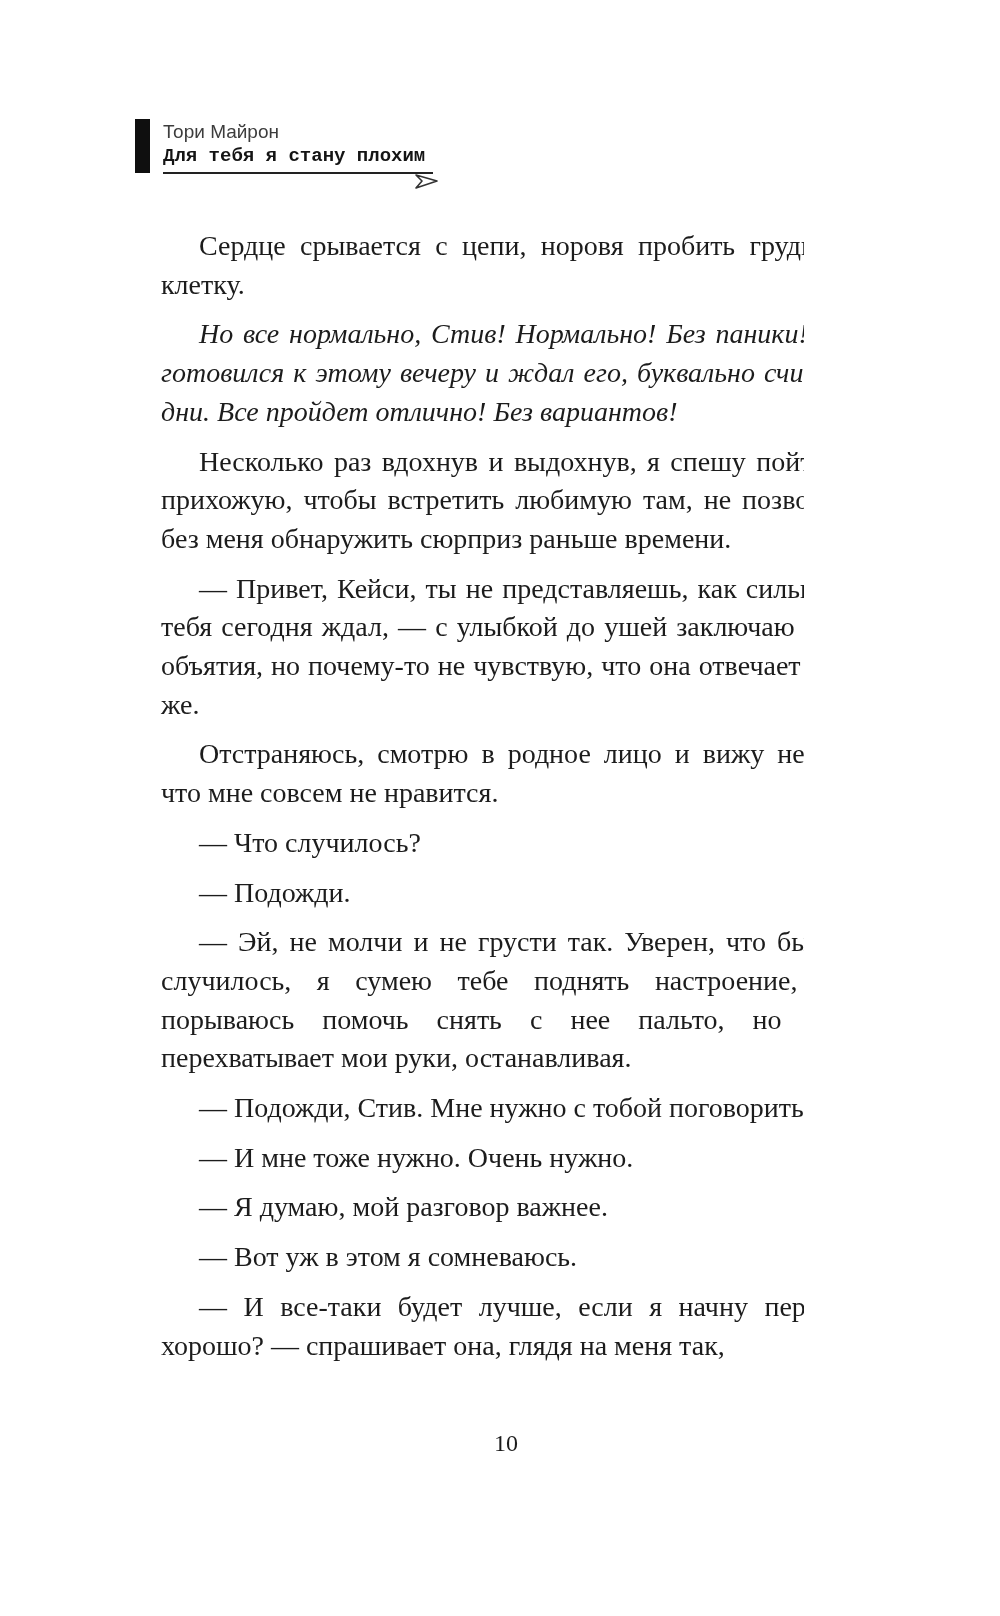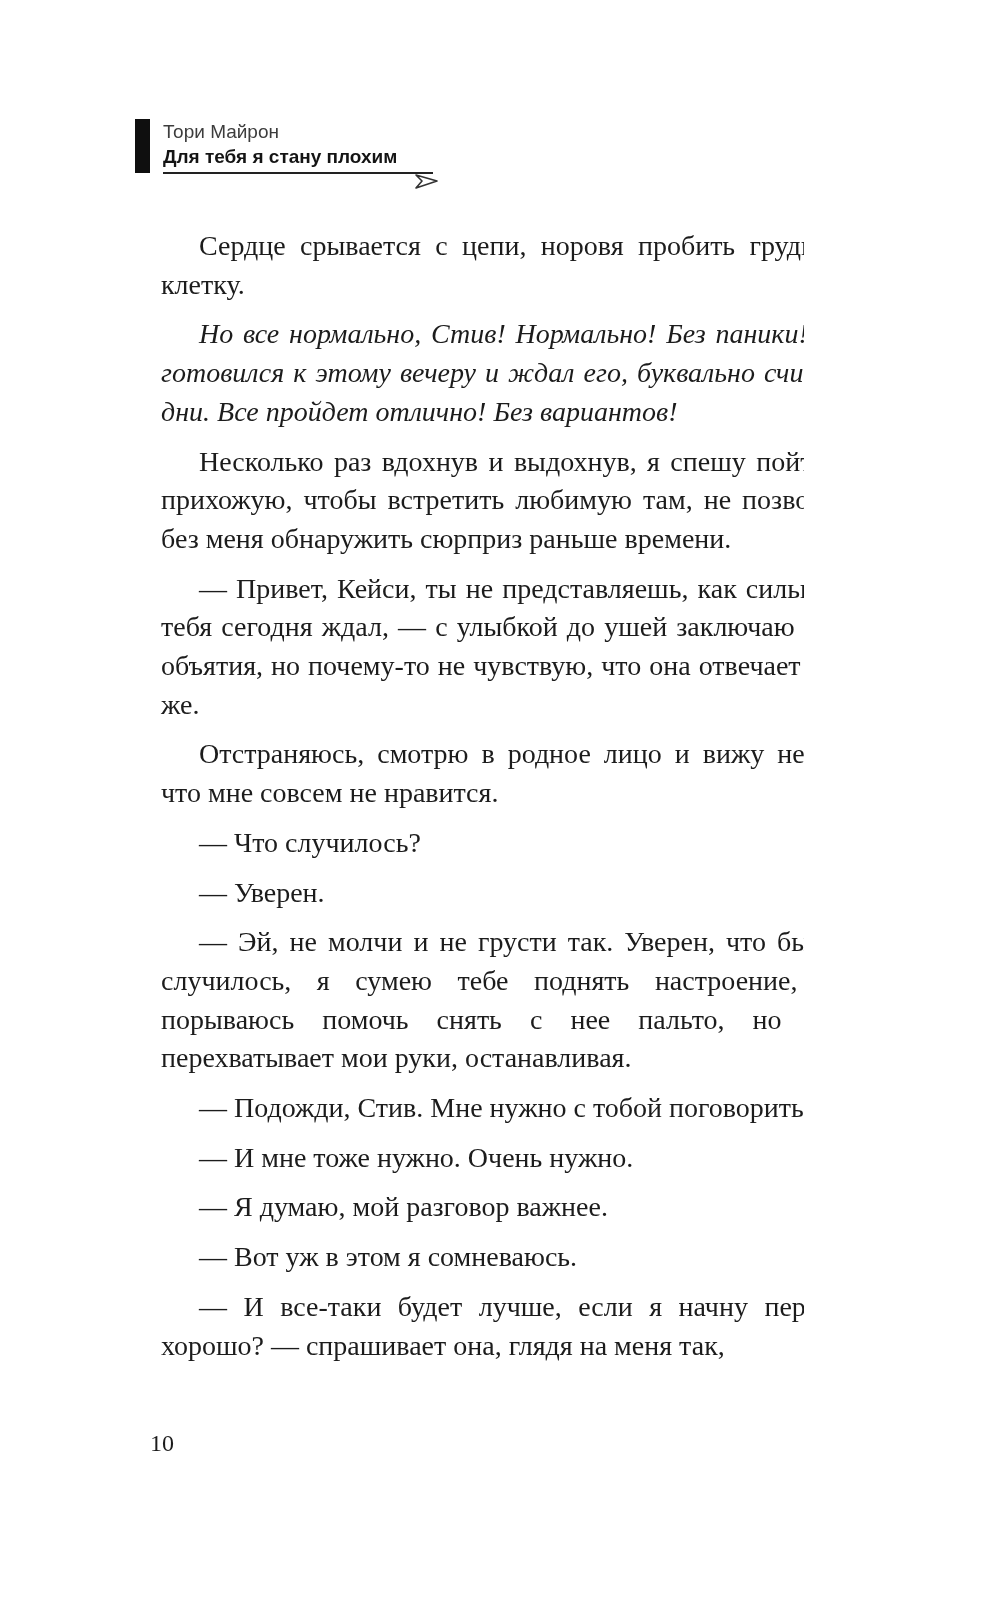--- a/index.html
+++ b/index.html
@@ -38,21 +38,21 @@
     top: 0;
     white-space: nowrap;
   }
   .author {
     font-family: "Liberation Sans", sans-serif;
     font-size: 19px;
     line-height: 25px;
     color: #3d3d3d;
   }
   .title {
-    font-family: Liberation Sans, sans-serif;
+    font-family: Liberation Mono, monospace;
     font-size: 19px;
     line-height: 25px;
     font-weight: bold;
     color: #141414;
   }
   .header-rule {
     position: relative;
     margin-top: 3px;
     width: 270px;
     height: 0;
@@ -83,21 +83,21 @@
   .para.italic {
     font-style: italic;
   }
 
   
   .page-number {
     position: absolute;
     top: 1430px;
     left: 150px;
     width: 712px;
-    text-align: left;
+    text-align: center;
     font-size: 24px;
     color: #1c1c1c;
   }
 </style>
 </head>
 <body>
 
 <div class="page">
 
   <div class="header">
@@ -115,21 +115,21 @@
     </div>
   </div>
 
   <div class="body-text">
       <p class="para">Сердце срывается с цепи, норовя пробить грудную клетку.</p>
       <p class="para italic">Но все нормально, Стив! Нормально! Без паники! Ты готовился к этому вечеру и ждал его, буквально считая дни. Все пройдет отлично! Без вариантов!</p>
       <p class="para">Несколько раз вдохнув и выдохнув, я спешу пойти в прихожую, чтобы встретить любимую там, не позволив без меня обнаружить сюрприз раньше времени.</p>
       <p class="para">— Привет, Кейси, ты не представляешь, как сильно я тебя сегодня ждал, — с улыбкой до ушей заключаю ее в объятия, но почему-то не чувствую, что она отвечает тем же.</p>
       <p class="para">Отстраняюсь, смотрю в родное лицо и вижу нечто, что мне совсем не нравится.</p>
       <p class="para">— Что случилось?</p>
-      <p class="para">— Уверен.</p>
+      <p class="para">— Подожди.</p>
       <p class="para">— Эй, не молчи и не грусти так. Уверен, что бы ни случилось, я сумею тебе поднять настроение, — порываюсь помочь снять с нее пальто, но она перехватывает мои руки, останавливая.</p>
       <p class="para">— Подожди, Стив. Мне нужно с тобой поговорить.</p>
       <p class="para">— И мне тоже нужно. Очень нужно.</p>
       <p class="para">— Я думаю, мой разговор важнее.</p>
       <p class="para">— Вот уж в этом я сомневаюсь.</p>
       <p class="para">— И все-таки будет лучше, если я начну первая, хорошо? — спрашивает она, глядя на меня так,</p>
     </div>
 
   <div class="page-number">10</div>
 

